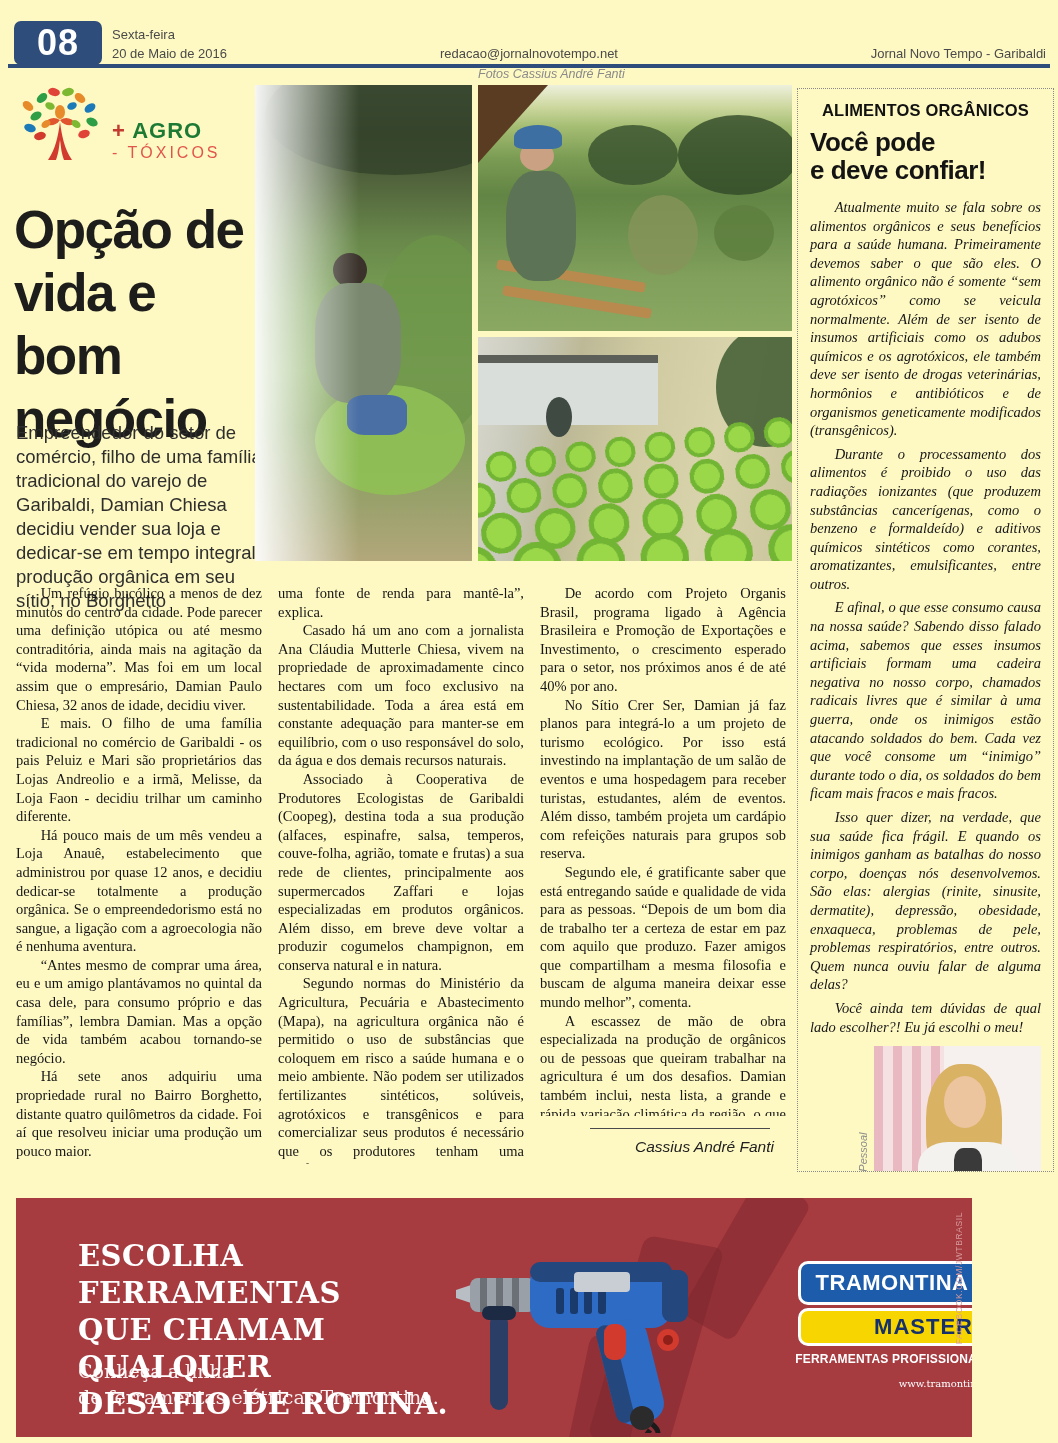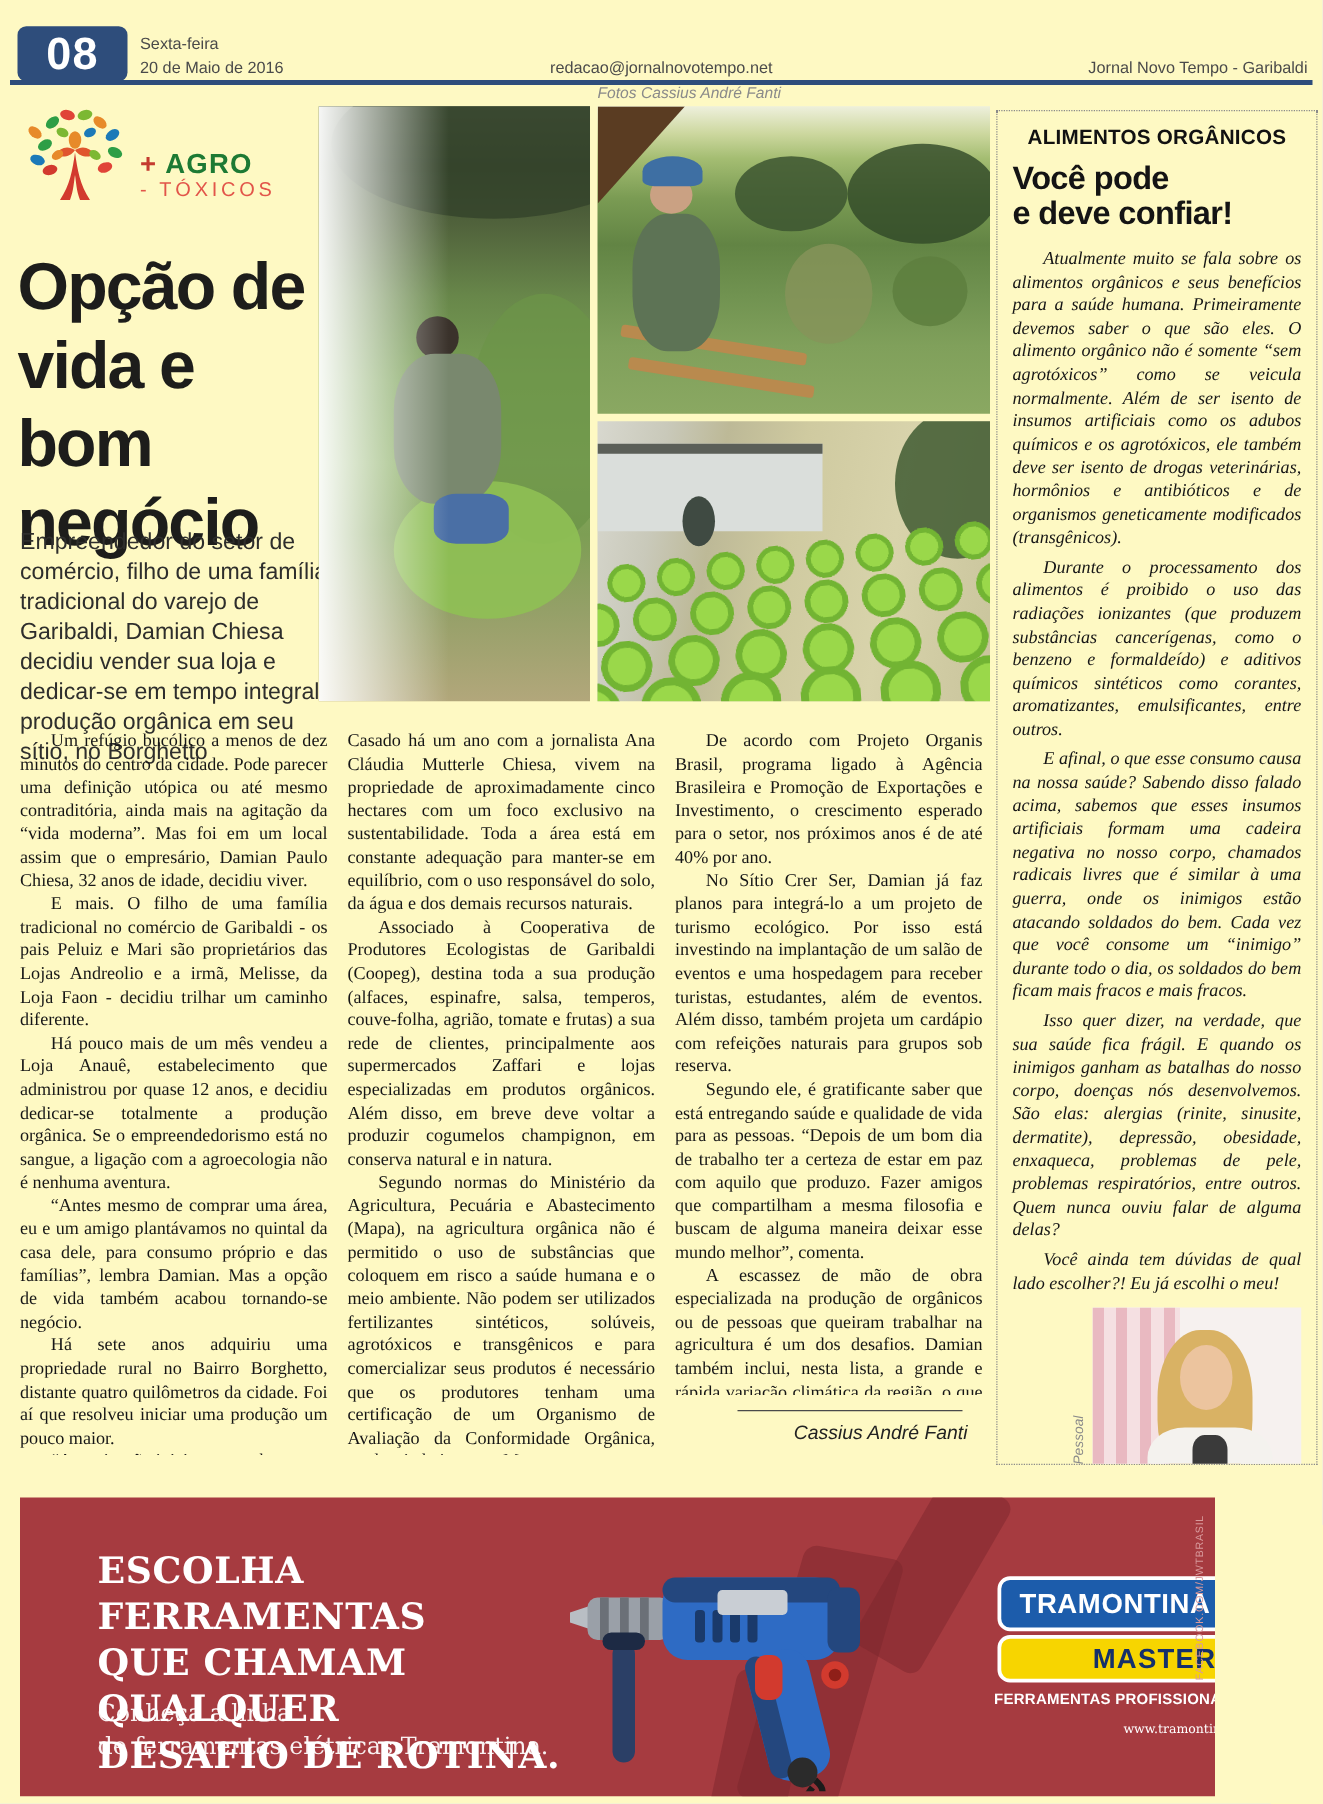--- a/index.html
+++ b/index.html
@@ -182,20 +182,21 @@
 
   <div class="col col-1">
       <p>Um refúgio bucólico a menos de dez minutos do centro da cidade. Pode parecer uma definição utópica ou até mesmo contraditória, ainda mais na agitação da “vida moderna”. Mas foi em um local assim que o empresário, Damian Paulo Chiesa, 32 anos de idade, decidiu viver.</p>
       <p>E mais. O filho de uma família tradicional no comércio de Garibaldi - os pais Peluiz e Mari são proprietários das Lojas Andreolio e a irmã, Melisse, da Loja Faon - decidiu trilhar um caminho diferente.</p>
       <p>Há pouco mais de um mês vendeu a Loja Anauê, estabelecimento que administrou por quase 12 anos, e decidiu dedicar-se totalmente a produção orgânica. Se o empreendedorismo está no sangue, a ligação com a agroecologia não é nenhuma aventura.</p>
       <p>“Antes mesmo de comprar uma área, eu e um amigo plantávamos no quintal da casa dele, para consumo próprio e das famílias”, lembra Damian. Mas a opção de vida também acabou tornando-se negócio.</p>
       <p>Há sete anos adquiriu uma propriedade rural no Bairro Borghetto, distante quatro quilômetros da cidade. Foi aí que resolveu iniciar uma produção um pouco maior.</p>
       <p>“A motivação iniciou com a busca em ter um alimento limpo, sem contaminantes para mim e para a família. Depois de comprar a propriedade, surgiu a necessidade de</p>
     </div>
   <div class="col col-2">
+      <p>uma fonte de renda para mantê-la”, explica.</p>
       <p>Casado há um ano com a jornalista Ana Cláudia Mutterle Chiesa, vivem na propriedade de aproximadamente cinco hectares com um foco exclusivo na sustentabilidade. Toda a área está em constante adequação para manter-se em equilíbrio, com o uso responsável do solo, da água e dos demais recursos naturais.</p>
       <p>Associado à Cooperativa de Produtores Ecologistas de Garibaldi (Coopeg), destina toda a sua produção (alfaces, espinafre, salsa, temperos, couve-folha, agrião, tomate e frutas) a sua rede de clientes, principalmente aos supermercados Zaffari e lojas especializadas em produtos orgânicos. Além disso, em breve deve voltar a produzir cogumelos champignon, em conserva natural e in natura.</p>
       <p>Segundo normas do Ministério da Agricultura, Pecuária e Abastecimento (Mapa), na agricultura orgânica não é permitido o uso de substâncias que coloquem em risco a saúde humana e o meio ambiente. Não podem ser utilizados fertilizantes sintéticos, solúveis, agrotóxicos e transgênicos e para comercializar seus produtos é necessário que os produtores tenham uma certificação de um Organismo de Avaliação da Conformidade Orgânica, credenciado junto ao Mapa.</p>
     </div>
   <div class="col col-3">
       <p>De acordo com Projeto Organis Brasil, programa ligado à Agência Brasileira e Promoção de Exportações e Investimento, o crescimento esperado para o setor, nos próximos anos é de até 40% por ano.</p>
       <p>No Sítio Crer Ser, Damian já faz planos para integrá-lo a um projeto de turismo ecológico. Por isso está investindo na implantação de um salão de eventos e uma hospedagem para receber turistas, estudantes, além de eventos. Além disso, também projeta um cardápio com refeições naturais para grupos sob reserva.</p>
       <p>Segundo ele, é gratificante saber que está entregando saúde e qualidade de vida para as pessoas. “Depois de um bom dia de trabalho ter a certeza de estar em paz com aquilo que produzo. Fazer amigos que compartilham a mesma filosofia e buscam de alguma maneira deixar esse mundo melhor”, comenta.</p>
       <p>A escassez de mão de obra especializada na produção de orgânicos ou de pessoas que queiram trabalhar na agricultura é um dos desafios. Damian também inclui, nesta lista, a grande e rápida variação climática da região, o que obriga a utilização de técnicas alternativas para evitar perdas. “É preciso saber qual é a forma adequada para cuidar de cada caso”.</p>
     </div>

